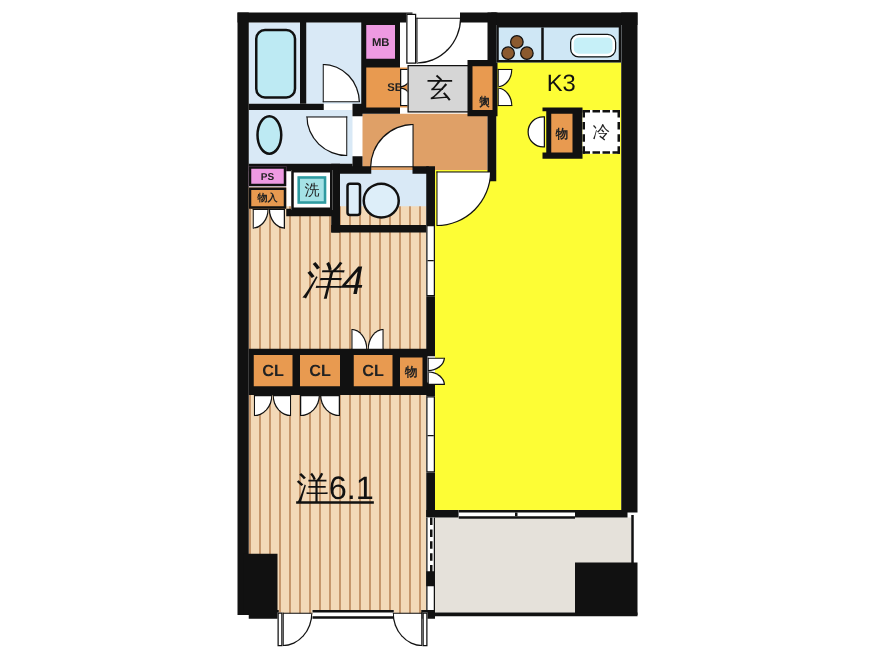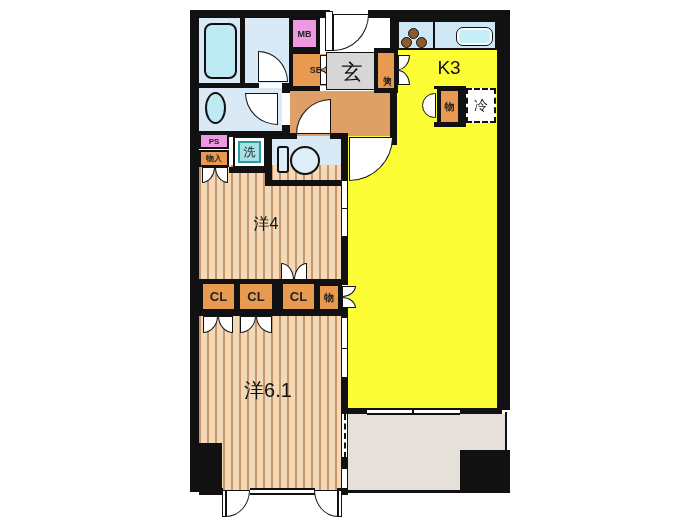--- a/index.html
+++ b/index.html
@@ -174,16 +174,16 @@
   <div class="wall" style="left:199px;top:488px;width:24px;height:7px;"></div>
   <div class="abs" style="left:250px;top:488px;width:65px;height:7px;background:#fff;border-top:2px solid var(--wall);border-bottom:2px solid var(--wall);"></div>
   <div class="wall" style="left:337px;top:488px;width:11px;height:7px;"></div>
   <div class="abs" style="left:222px;top:490px;width:4px;height:27px;background:#fff;border:1.5px solid var(--wall);"></div>
   <div class="qd qd-br" style="left:226px;top:490px;width:24px;height:27px;"></div>
   <div class="abs" style="left:338px;top:490px;width:4px;height:27px;background:#fff;border:1.5px solid var(--wall);"></div>
   <div class="qd qd-bl" style="left:314px;top:490px;width:24px;height:27px;"></div>
 
   <div class="lbl" style="left:449px;top:67px;font-size:19px;">K3</div>
   <div class="lbl" style="left:352px;top:71px;font-size:21px;">玄</div>
-  <div class="lbl" style="left:266px;top:224px;font-size:16px;">洋4</div>
-  <div class="lbl" style="left:268px;top:390px;font-size:20px;">洋6.1</div>
+  <div class="lbl" style="left:266px;top:224px;font-size:32px;font-style:italic;">洋4</div>
+  <div class="lbl" style="left:268px;top:390px;font-size:26px;text-decoration:underline;">洋6.1</div>
 
 </div>
 
 </body></html>

